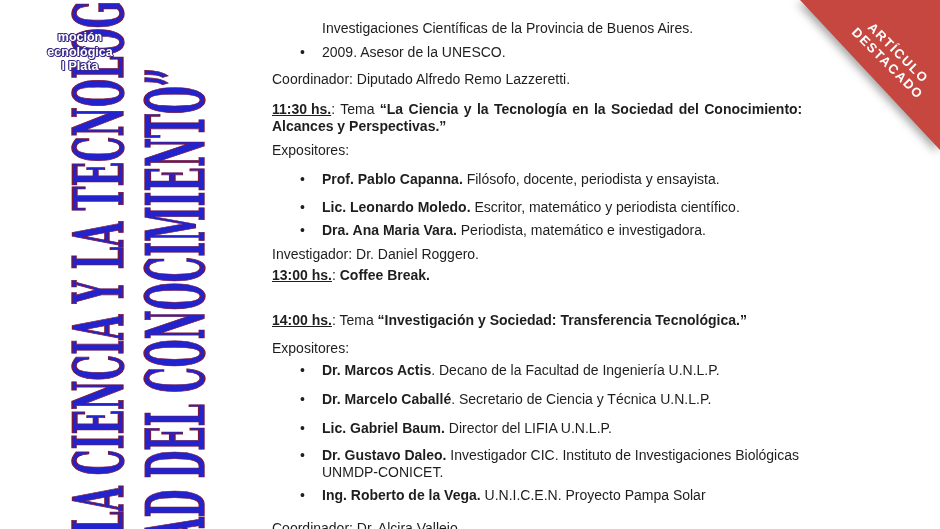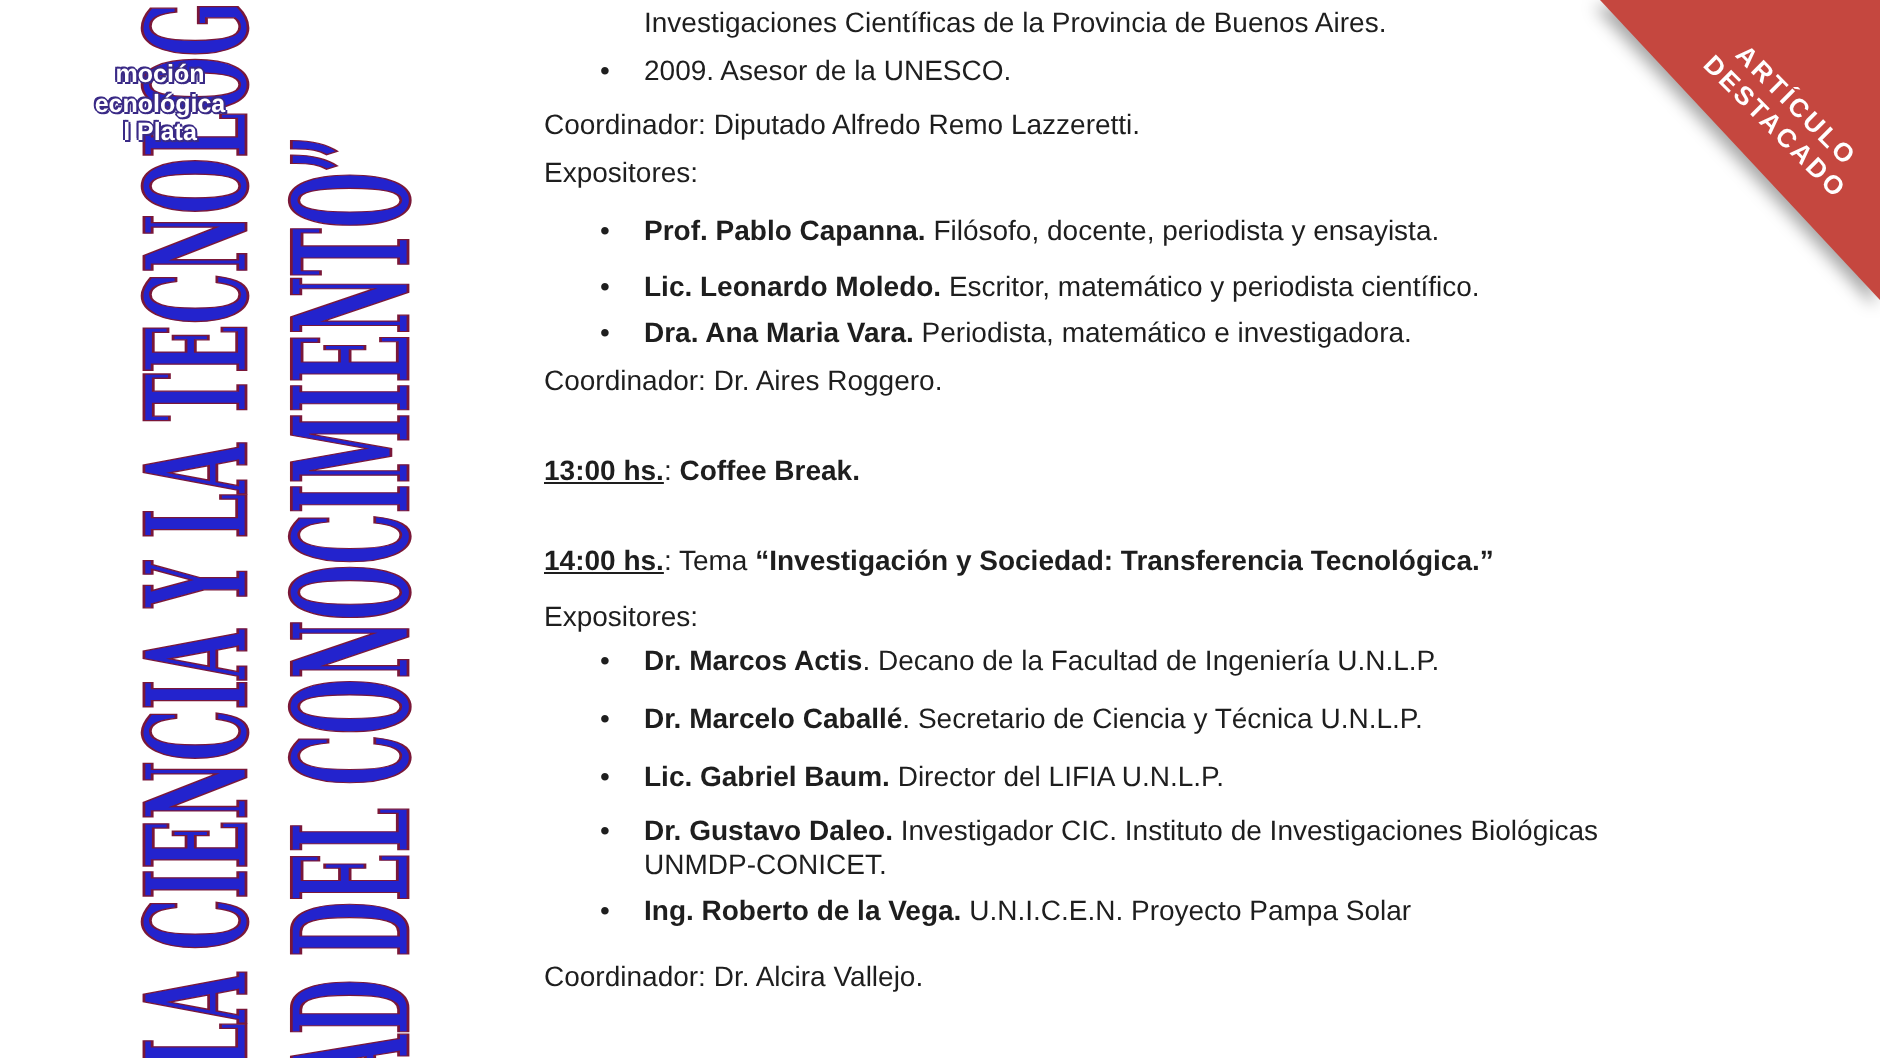--- a/index.html
+++ b/index.html
@@ -31,30 +31,30 @@
   .bold { font-weight:bold; }
   .time { font-weight:bold; text-decoration:underline; }
   .nowrap { white-space:nowrap; }
   .pre { white-space:pre-line; }
   .ind { padding-left:50px; }          
   .b { position:relative; padding-left:50px; }
   .b .dot { position:absolute; left:28px; top:0; }
   .jst1 { word-spacing:1.5px; }
   .jst3 { word-spacing:3px; }
 
-  .mt-cut   { margin-top:3px; }
+  .mt-cut   { margin-top:20px; }
   .mt-ted   { margin-top:7px; }
   .mt-co1   { margin-top:10px; }
   .mt-h1130 { margin-top:13px; }
   .mt-exp1  { margin-top:7px; }
   .mt-cap   { margin-top:12px; }
   .mt-mol   { margin-top:11px; }
   .mt-var   { margin-top:6px; }
   .mt-co2   { margin-top:7px; }
-  .mt-1300  { margin-top:28px; }
+  .mt-1300  { margin-top:4px; }
   .mt-1400  { margin-top:28px; }
   .mt-exp2  { margin-top:11px; }
   .mt-act   { margin-top:5px; }
   .mt-cab   { margin-top:12px; }
   .mt-bau   { margin-top:12px; }
   .mt-dal   { margin-top:10px; }
   .mt-veg   { margin-top:6px; }
   .mt-co3   { margin-top:16px; }
 
   
@@ -91,34 +91,40 @@
 
     <div class="ind mt-cut">Investigaciones Científicas de la Provincia de Buenos Aires.</div>
 
     <div class="b mt-ted">
       <span class="dot">•</span>
       <div>2009. Asesor de la UNESCO.</div>
     </div>
 
     <div class="mt-co1">Coordinador: Diputado Alfredo Remo Lazzeretti.</div>
 
+    <div class="mt-h1130">
+      <div class="nowrap">
+        <span class="time">11:30 hs.</span><span class="jst1">: Tema </span><span class="bold jst1">“La Ciencia y la Tecnología en la Sociedad del Conocimiento:</span>
+      </div>
+      <div class="bold">Alcances y Perspectivas.”</div>
+    </div>
 
     <div class="mt-exp1">Expositores:</div>
 
     <div class="b mt-cap">
       <span class="dot">•</span><span class="bold">Prof. Pablo Capanna.</span><span> Filósofo, docente, periodista y ensayista.</span>
     </div>
     <div class="b mt-mol">
       <span class="dot">•</span><span class="bold">Lic. Leonardo Moledo.</span><span> Escritor, matemático y periodista científico.</span>
     </div>
     <div class="b mt-var">
       <span class="dot">•</span><span class="bold">Dra. Ana Maria Vara.</span><span> Periodista, matemático e investigadora.</span>
     </div>
 
-    <div class="mt-co2">Coordinador: Dr. Aires Roggero.</div>
+    <div class="mt-co2">Investigador: Dr. Daniel Roggero.</div>
 
     <div class="mt-1300">
       <span class="time">13:00 hs.</span><span>: </span><span class="bold">Coffee Break.</span>
     </div>
 
     <div class="mt-1400">
       <span class="time">14:00 hs.</span><span>: Tema </span><span class="bold">“Investigación y Sociedad: Transferencia Tecnológica.”</span>
     </div>
 
     <div class="mt-exp2">Expositores:</div>

